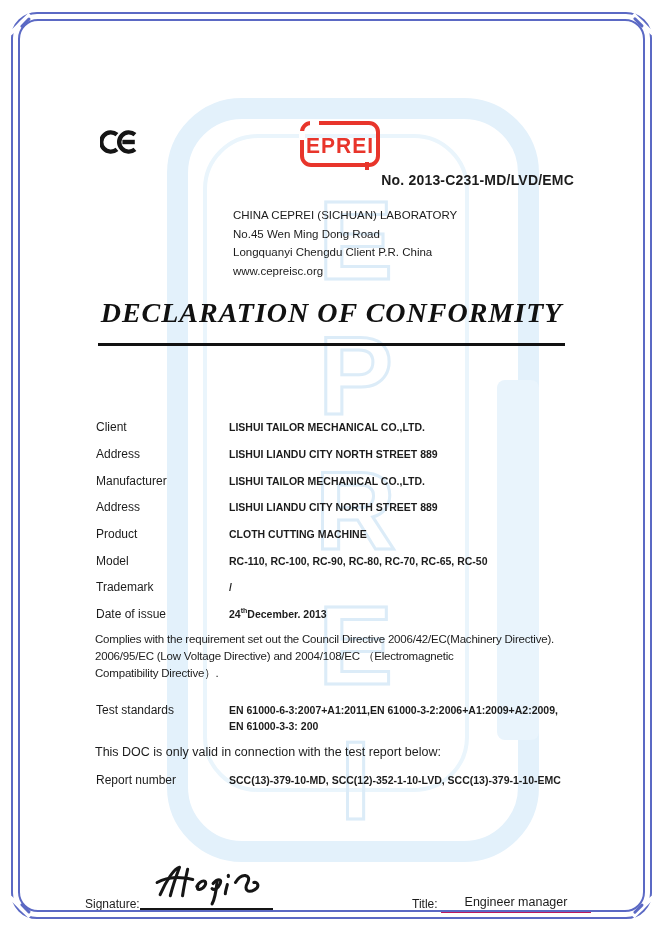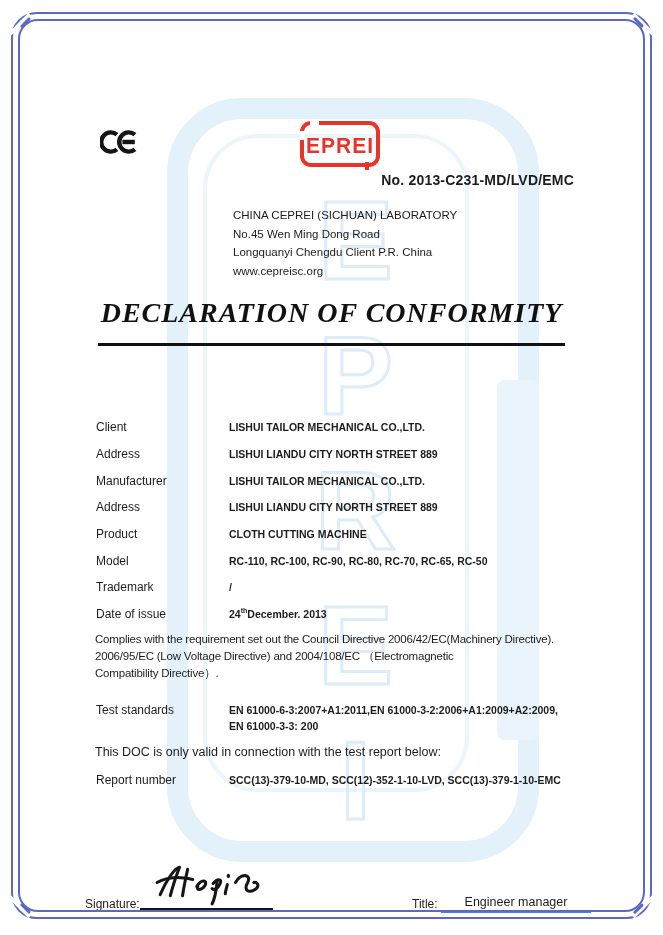--- a/index.html
+++ b/index.html
@@ -54,21 +54,21 @@
   .compliance{position:absolute;left:95px;top:631px;z-index:2;font-size:11.5px;
     line-height:16.8px;letter-spacing:-.2px;}
   .compliance div{white-space:nowrap;}
   .validity{position:absolute;left:95px;top:745px;z-index:2;font-size:12.5px;white-space:nowrap;}
   
   .sig-label{position:absolute;left:85px;top:897px;font-size:12px;z-index:2;}
   .sig-line{position:absolute;left:140px;top:908px;width:133px;border-top:2px solid #151515;z-index:2;}
   .sig-svg{position:absolute;left:152px;top:860px;width:112px;height:46px;z-index:3;}
   .title-label{position:absolute;left:412px;top:897px;font-size:12px;z-index:2;}
   .title-value{position:absolute;left:441px;top:895px;width:150px;text-align:center;font-size:12.5px;
-    border-bottom:2px solid #3b82f6;padding-bottom:2px;white-space:nowrap;z-index:2;}
+    border-bottom:2px solid #be185d;padding-bottom:2px;white-space:nowrap;z-index:2;}
 </style>
 </head>
 <body>
 
 <div class="page">
 
   <div class="wm-band"></div>
   <div class="wm-inner"></div>
   <div class="wm-letters">EPREI</div>
   <div class="wm-bar"></div>

